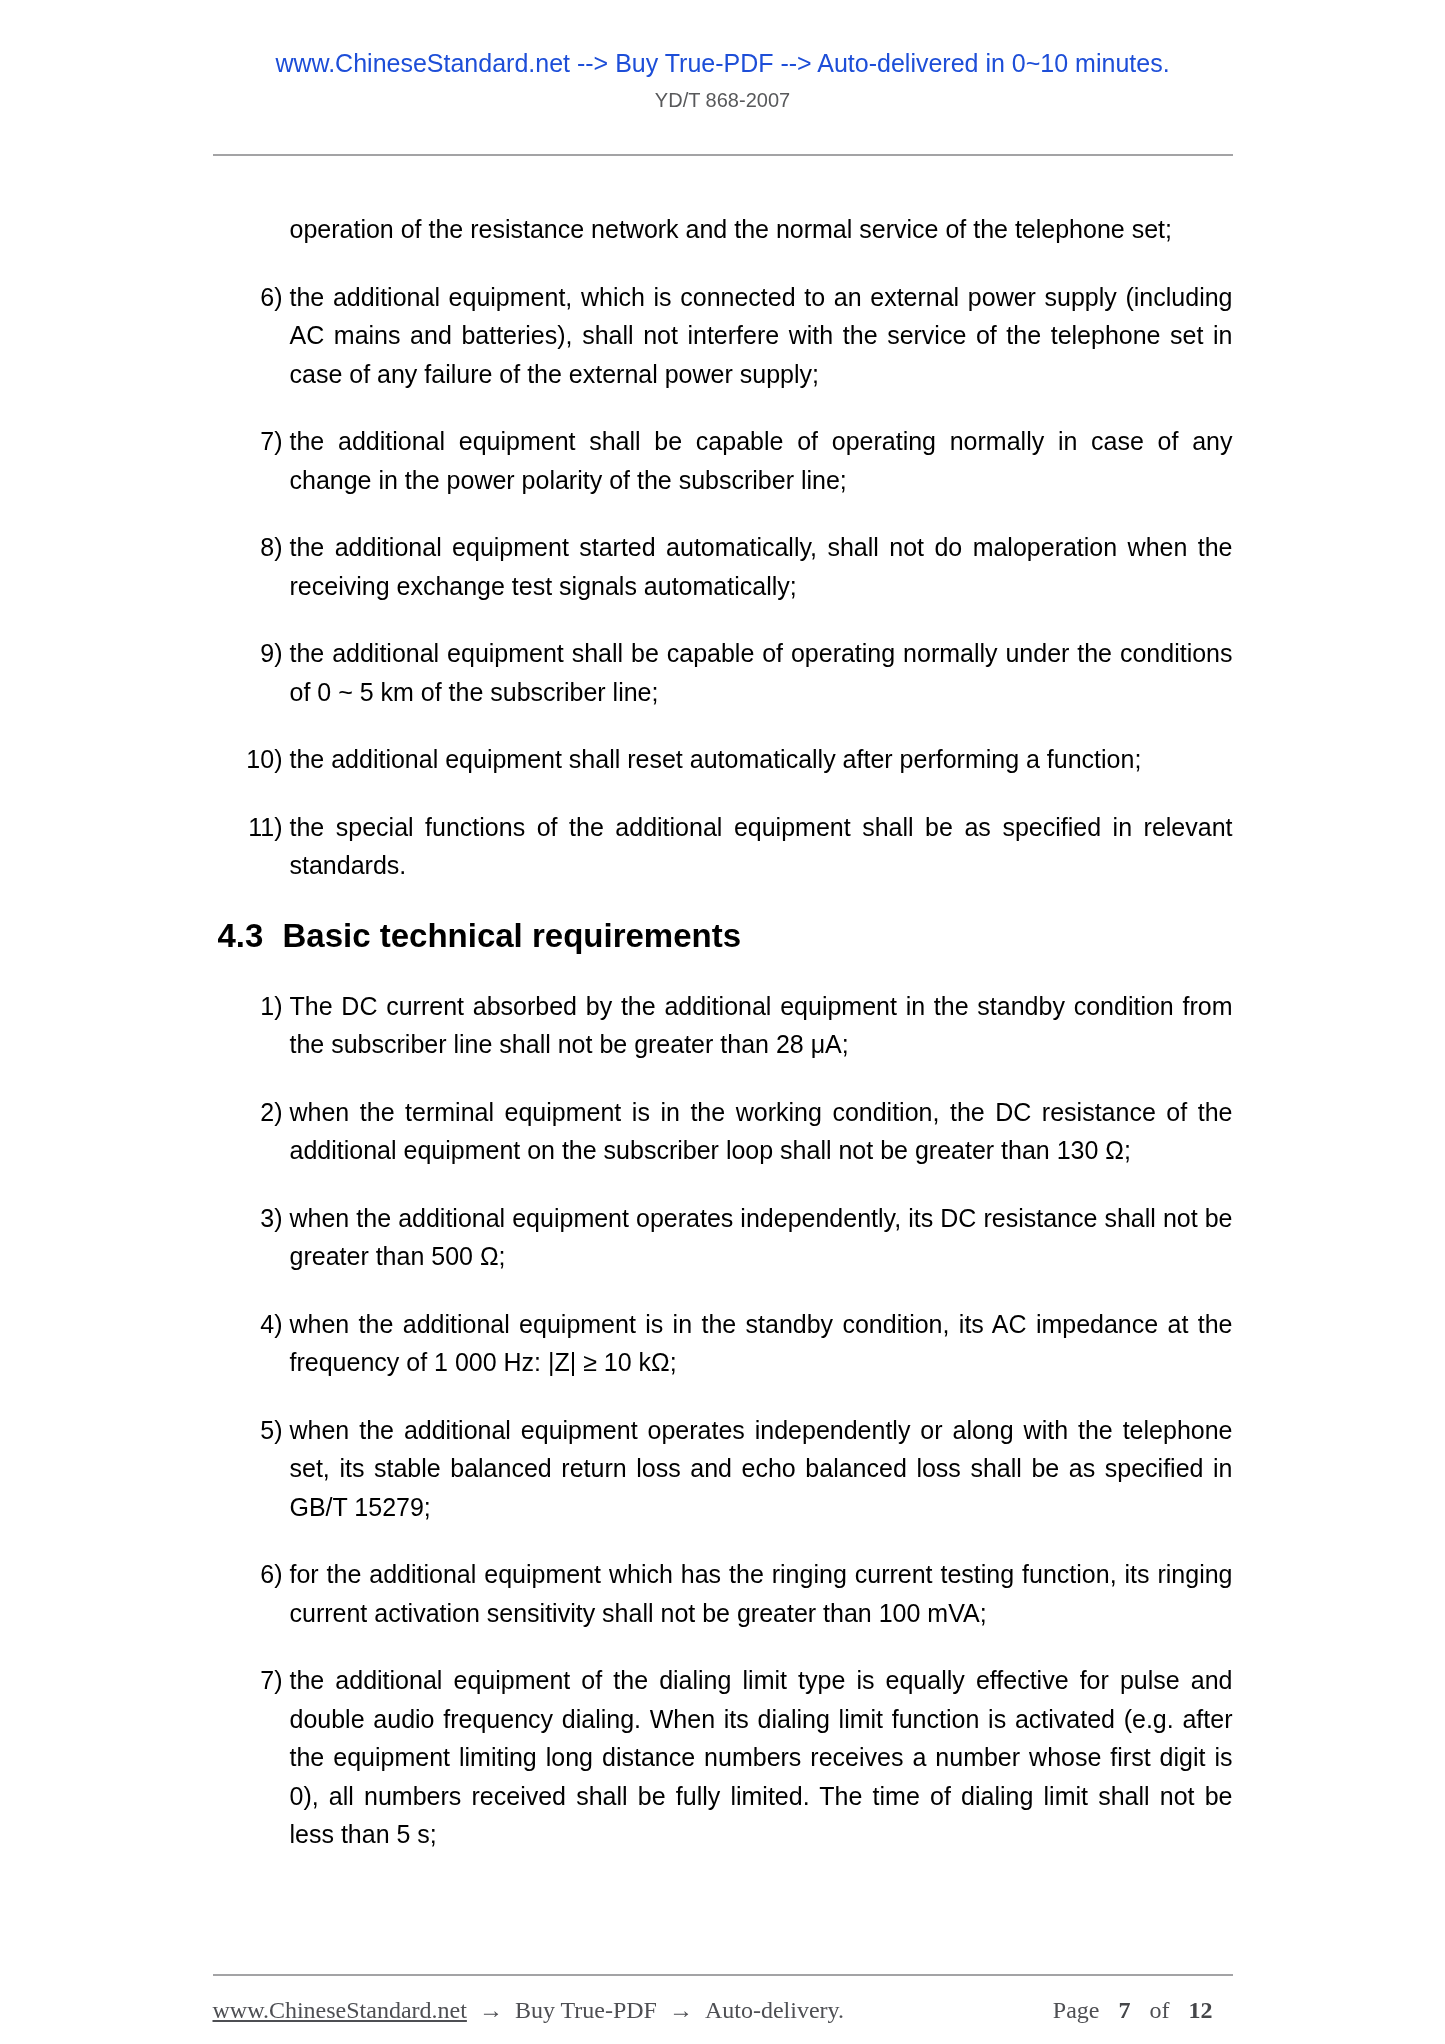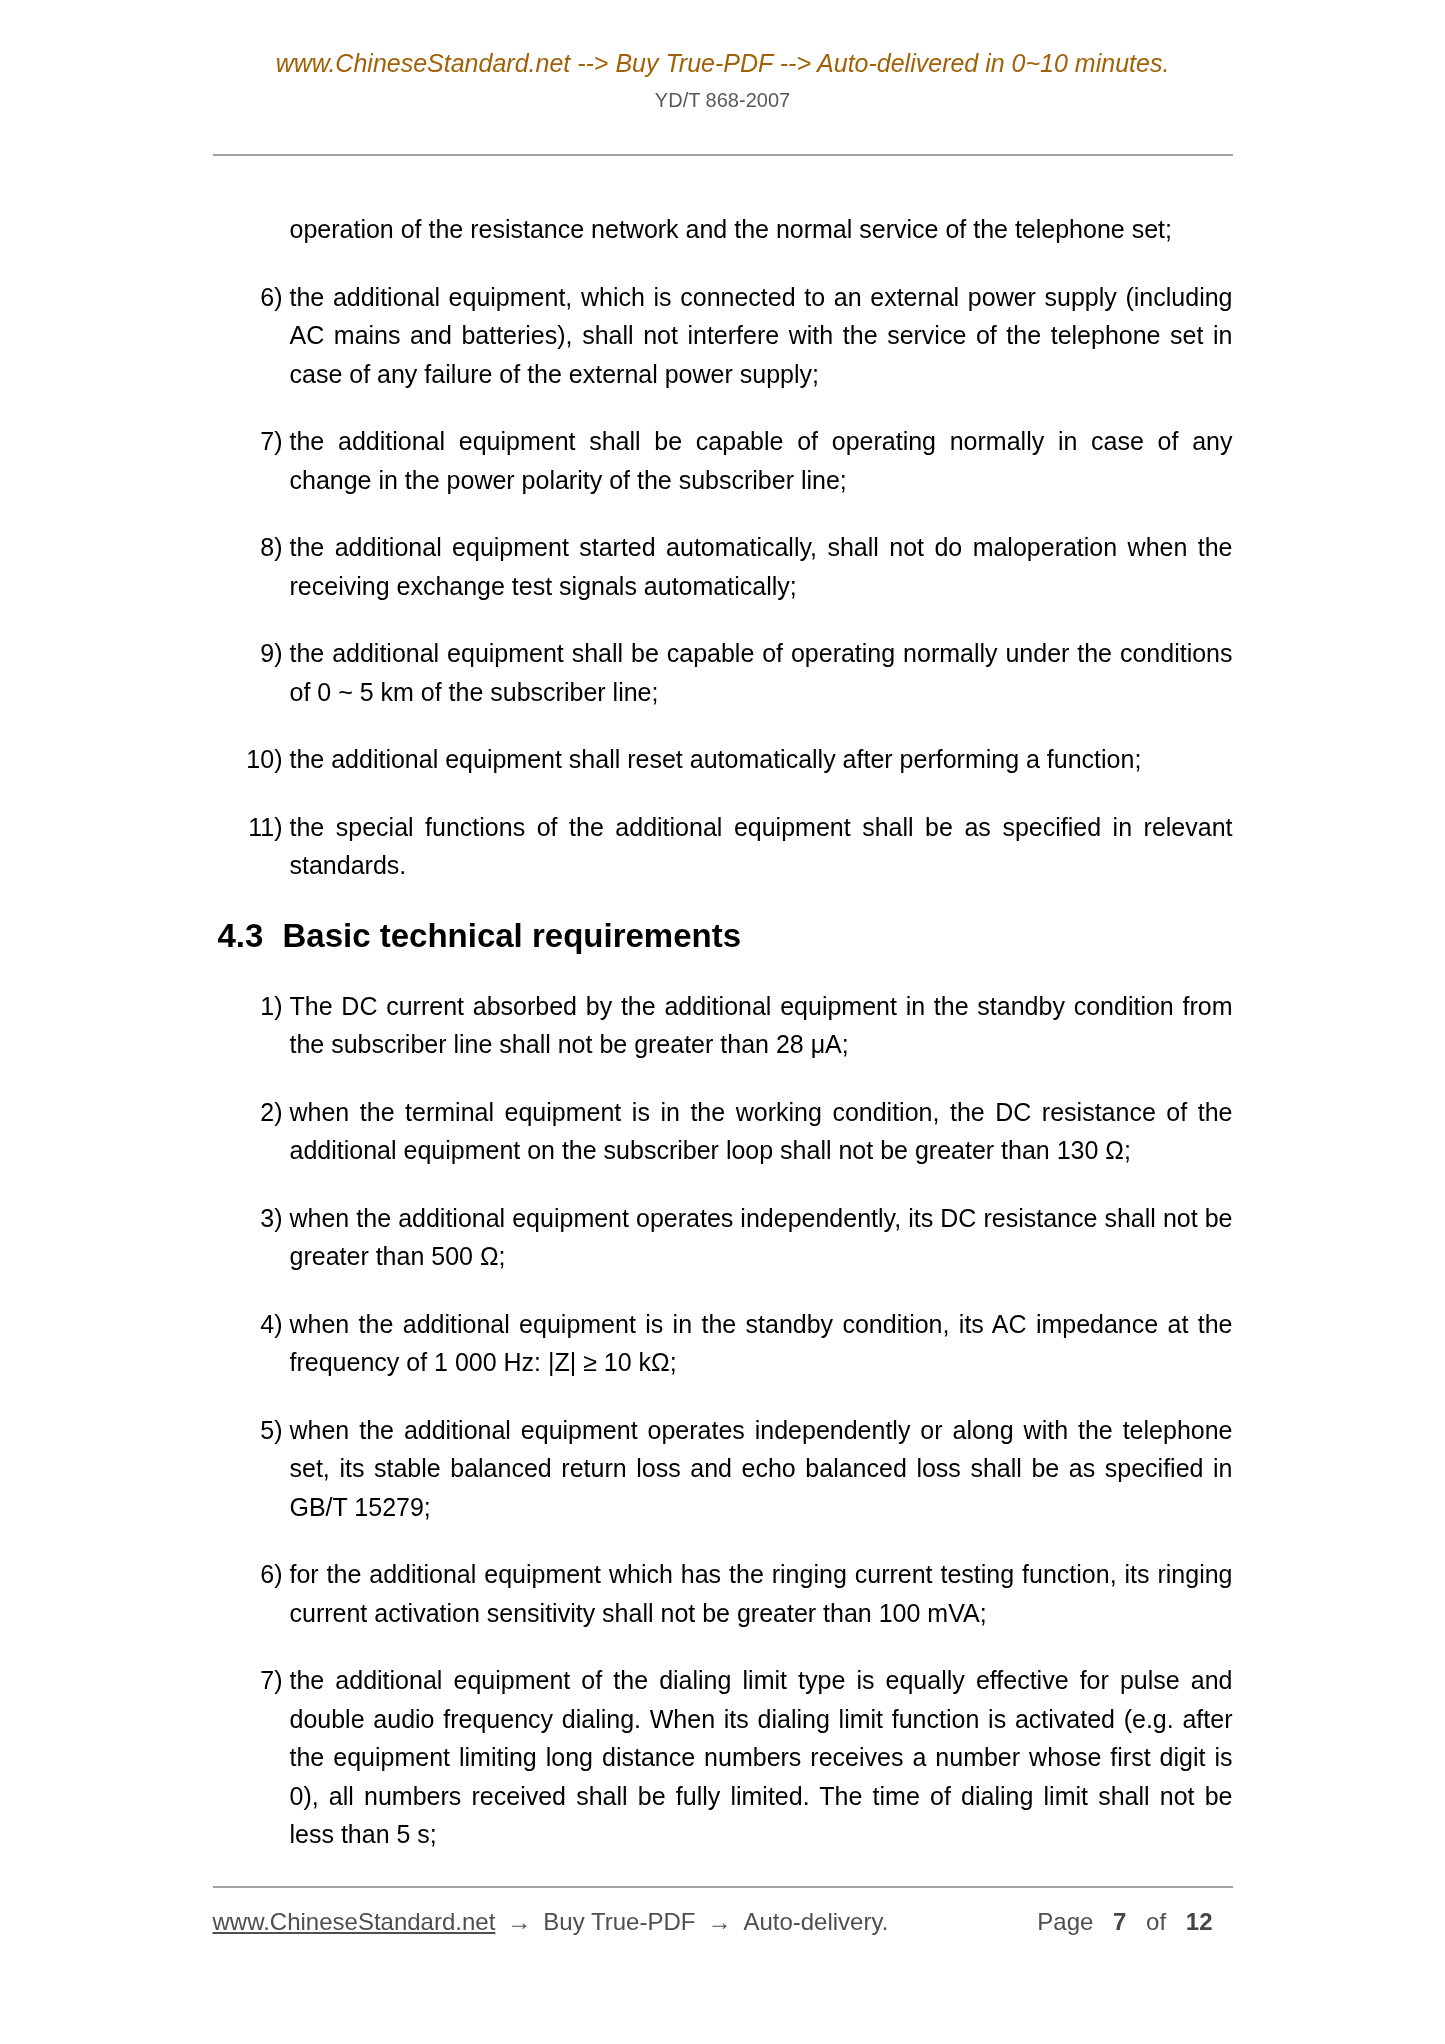--- a/index.html
+++ b/index.html
@@ -6,21 +6,21 @@
   .page {
     position:relative;
     width:1445px; height:2044px;
     background:#ffffff;
     font-family:"Liberation Sans", sans-serif;
     color:#000000;
     overflow:hidden;
   }
   
   .header { text-align:center; padding-top:48px; }
-  .tagline { font-size:25px; line-height:30px; color:#a16207;font-style:italic; }
+  .tagline { font-size:25px; line-height:30px; color:#1d4ed8; }
   .docnum  { font-size:20px; line-height:26px; color:#58595b; margin-top:9px; }
   .rule {
     width:1020px; margin:41px auto 0 auto;
     border:none; border-top:2px solid #a3a3a5; height:0;
   }
   
   .content {
     width:1020px; margin:54px auto 0 auto;
     font-size:25px; line-height:38.5px; color:#000000;
   }
@@ -31,23 +31,24 @@
     position:absolute; left:-10px; width:42px;
     text-align:right; white-space:nowrap;
   }
   .heading {
     margin:31px 0 31px 5px;
     font-size:33px; line-height:40px; font-weight:bold; color:#000000;
   }
   .heading .hnum { display:inline-block; min-width:65px; }
   
   .footer {
-    position:absolute; top:1886px; left:50%;
+    position:absolute; top:1974px; left:50%;
     transform:translateX(-50%);
     width:1020px;
+    font-family:Liberation Serif, serif;
   }
   .footer-rule { border:none; border-top:2px solid #a3a3a5; height:0; margin:0; }
   .footer-row {
     margin-top:19px;
     display:flex; justify-content:space-between; align-items:baseline;
     font-size:24px; line-height:30px; color:#4e4f53;
   }
   .footer-left { display:flex; gap:12px; align-items:baseline; white-space:nowrap; }
   .footer-link { text-decoration:underline; color:#4e4f53; cursor:pointer; }
   .footer-right { white-space:nowrap; padding-right:20px; }

